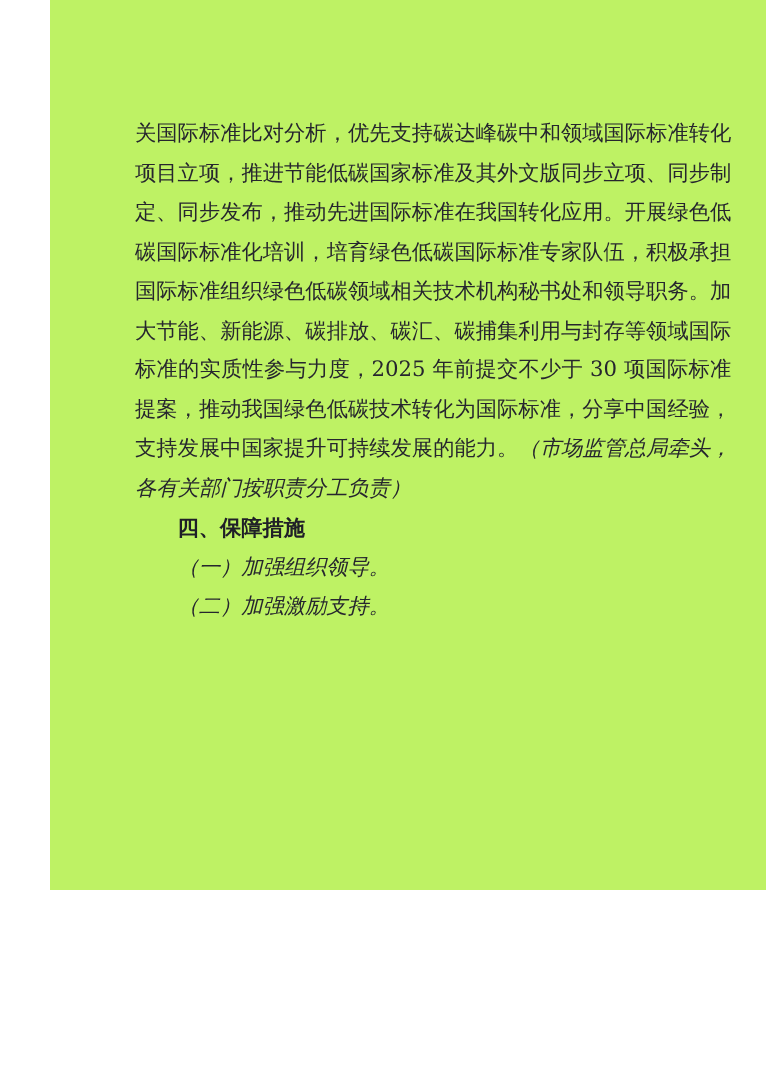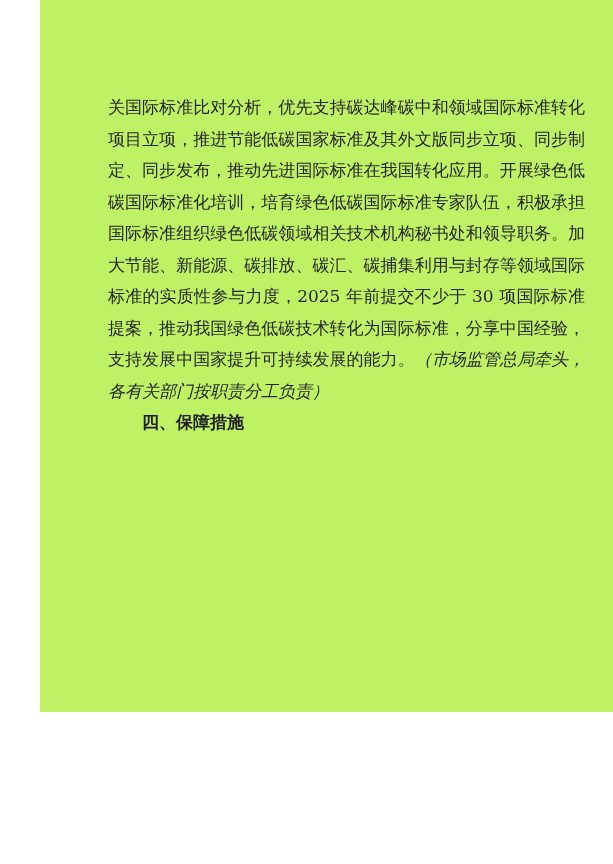--- a/index.html
+++ b/index.html
@@ -62,20 +62,22 @@
 </head>
 <body>
 
 <div class="page">
   <div class="body-text">
 
     <p class="para no-indent"><span>关国际标准比对分析，优先支持碳达峰碳中和领域国际标准转化项目立项，推进节能低碳国家标准及其外文版同步立项、同步制定、同步发布，推动先进国际标准在我国转化应用。开展绿色低碳国际标准化培训，培育绿色低碳国际标准专家队伍，积极承担国际标准组织绿色低碳领域相关技术机构秘书处和领导职务。加大节能、新能源、碳排放、碳汇、碳捕集利用与封存等领域国际标准的实质性参与力度，2025 年前提交不少于 30 项国际标准提案，推动我国绿色低碳技术转化为国际标准，分享中国经验，支持发展中国家提升可持续发展的能力。</span><span class="kai">（市场监管总局牵头，各有关部门按职责分工负责）</span></p>
 
     <p class="section-heading">四、保障措施</p>
 
+    <p class="sub-heading">（一）加强组织领导。</p>
 
 
+    <p class="sub-heading">（二）加强激励支持。</p>
 
 
   </div>
 
   <div class="page-footer">— 24 —</div>
 </div>
 
 </body></html>

